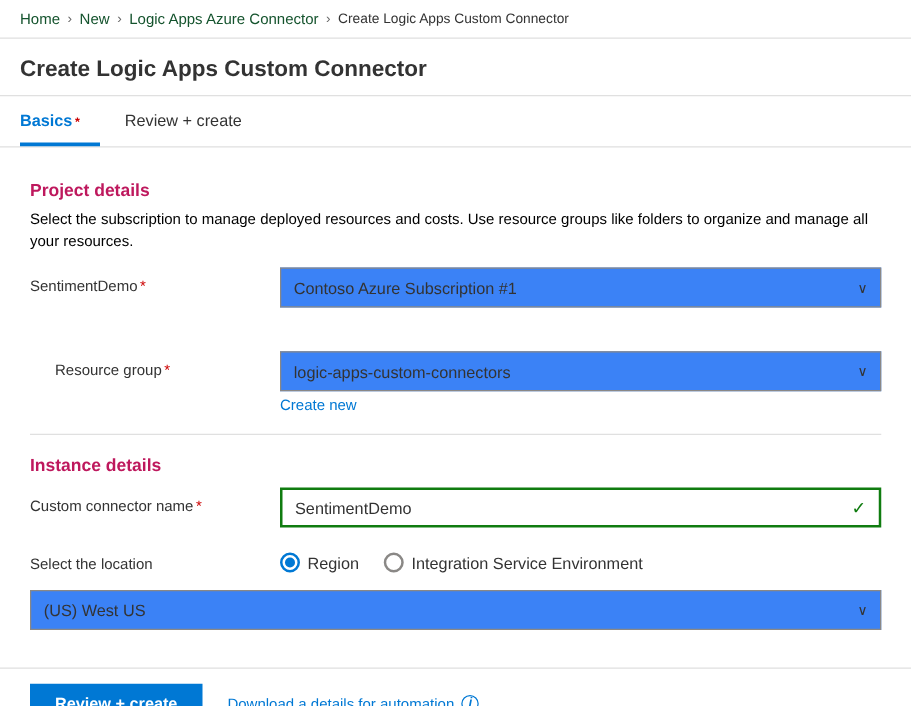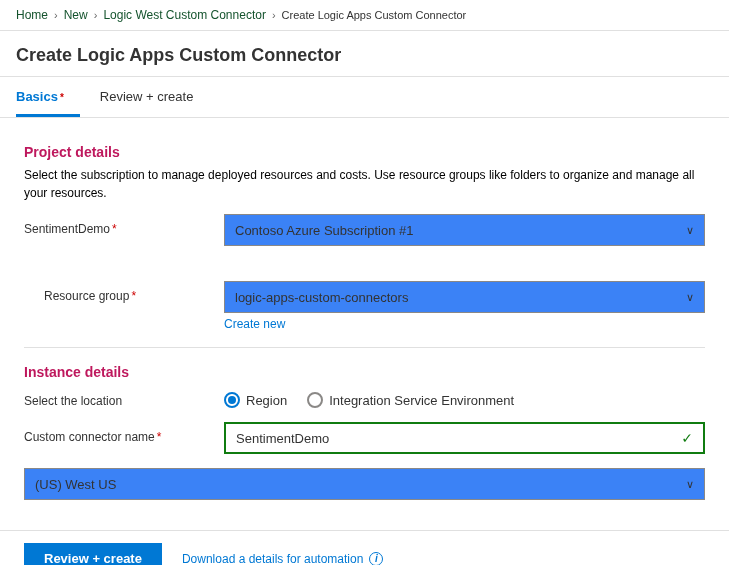--- a/index.html
+++ b/index.html
@@ -136,21 +136,21 @@
     }
   </style>
 </head>
 <body>
 
 <div class="breadcrumb">
   <a>Home</a>
   <span>›</span>
   <a>New</a>
   <span>›</span>
-  <a>Logic West Custom Connector</a>
+  <a>Logic Apps Azure Connector</a>
   <span>›</span>
   <span class="current">Create Logic Apps Custom Connector</span>
 </div>
 
 <div class="page-title">Create Logic Apps Custom Connector</div>
 
 <div class="tabs">
   <div class="tab active">
     <span>Basics</span><span class="required-dot">*</span>
   </div>
@@ -188,51 +188,51 @@
         <span>logic-apps-custom-connectors</span>
         <span class="chevron">∨</span>
       </div>
       <a class="create-new-link">Create new</a>
     </div>
   </div>
 
   <hr class="divider">
 
   <div class="section-title">Instance details</div>
+
+  <div class="form-row" style="margin-top: 10px;">
+    <div class="form-label">
+      <span>Custom connector name</span><span class="required-star">*</span>
+    </div>
+    <div class="form-control-wrap">
+      <div class="input-box valid">
+        <span>SentimentDemo</span>
+        <span class="check-icon">✓</span>
+      </div>
+    </div>
+  </div>
 
   <div class="form-row">
     <div class="form-label">
       <span>Select the location</span>
     </div>
     <div class="form-control-wrap">
       <div class="radio-group">
         <div class="radio-option">
           <div class="radio-circle selected"></div>
           <span>Region</span>
         </div>
         <div class="radio-option">
           <div class="radio-circle empty"></div>
           <span>Integration Service Environment</span>
         </div>
       </div>
     </div>
   </div>
 
-  <div class="form-row" style="margin-top: 10px;">
-    <div class="form-label">
-      <span>Custom connector name</span><span class="required-star">*</span>
-    </div>
-    <div class="form-control-wrap">
-      <div class="input-box valid">
-        <span>SentimentDemo</span>
-        <span class="check-icon">✓</span>
-      </div>
-    </div>
-  </div>
-
   <div class="form-row">
     <div class="form-control-wrap">
       <div class="select-box">
         <span>(US) West US</span>
         <span class="chevron">∨</span>
       </div>
     </div>
   </div>
 
 </div>

